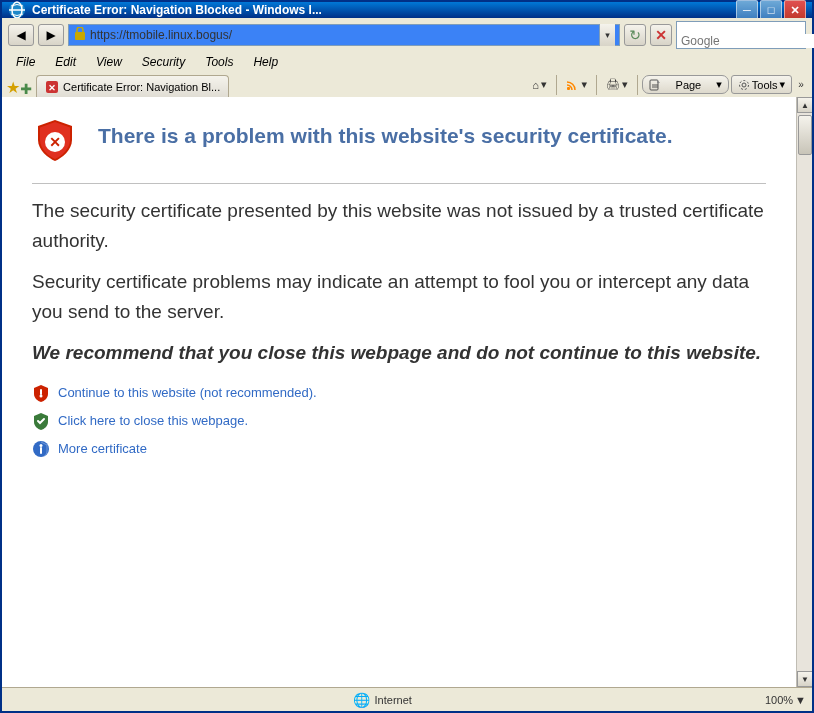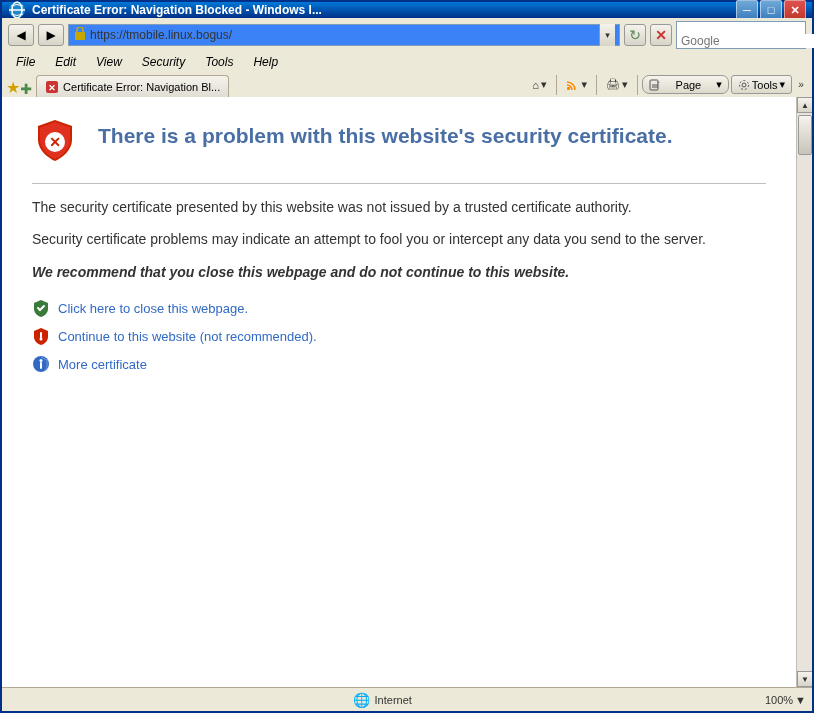--- a/index.html
+++ b/index.html
@@ -297,21 +297,21 @@
       padding-top: 4px;
     }
 
     .divider {
       border: none;
       border-top: 1px solid #c0c0c0;
       margin: 12px 0;
     }
 
     .error-body {
-      font-size: 14px;
+      font-size: 19px;
       color: #333;
       line-height: 1.6;
     }
 
     .error-body p {
       margin-bottom: 10px;
     }
 
     .error-body .bold-warning {
       font-weight: bold;
@@ -588,38 +588,38 @@
 
       <div class="error-body">
         <p>
           <span>The security certificate presented by this website was not issued by a trusted certificate authority.</span><br>
         </p>
         <p>Security certificate problems may indicate an attempt to fool you or intercept any data you send to the server.</p>
         <p class="bold-warning">We recommend that you close this webpage and do not continue to this website.</p>
       </div>
 
       <div class="action-link">
-        <div class="green-shield">
-          <svg width="18" height="18" viewBox="0 0 18 18">
-            <path d="M9 1 L16 4 L16 10 C16 14 12.5 17 9 18 C5.5 17 2 14 2 10 L2 4 Z" fill="#3a7a3a"></path>
-            <path d="M6 9 L8 11 L12 7" stroke="white" stroke-width="2" fill="none" stroke-linecap="round"></path>
-          </svg>
-        </div>
-        <a href="#">Click here to close this webpage.</a>
-      </div>
-
-      <div class="action-link">
         <div class="red-shield">
           <svg width="18" height="18" viewBox="0 0 18 18">
             <path d="M9 1 L16 4 L16 10 C16 14 12.5 17 9 18 C5.5 17 2 14 2 10 L2 4 Z" fill="#cc2200"></path>
             <circle cx="9" cy="12" r="1.5" fill="white"></circle>
             <line x1="9" y1="6" x2="9" y2="10" stroke="white" stroke-width="2" stroke-linecap="round"></line>
           </svg>
         </div>
         <a href="#">Continue to this website (not recommended).</a>
+      </div>
+
+      <div class="action-link">
+        <div class="green-shield">
+          <svg width="18" height="18" viewBox="0 0 18 18">
+            <path d="M9 1 L16 4 L16 10 C16 14 12.5 17 9 18 C5.5 17 2 14 2 10 L2 4 Z" fill="#3a7a3a"></path>
+            <path d="M6 9 L8 11 L12 7" stroke="white" stroke-width="2" fill="none" stroke-linecap="round"></path>
+          </svg>
+        </div>
+        <a href="#">Click here to close this webpage.</a>
       </div>
 
       <div class="action-link">
         <div class="blue-info">
           <svg width="18" height="18" viewBox="0 0 18 18">
             <circle cx="9" cy="9" r="8" fill="#316ac5"></circle>
             <line x1="9" y1="8" x2="9" y2="13" stroke="white" stroke-width="2" stroke-linecap="round"></line>
             <circle cx="9" cy="5.5" r="1.5" fill="white"></circle>
             <path d="M9 2 L15 5 L15 11 C15 14.5 12 17 9 18" stroke="white" stroke-width="1" fill="none" opacity="0.3"></path>
           </svg>

